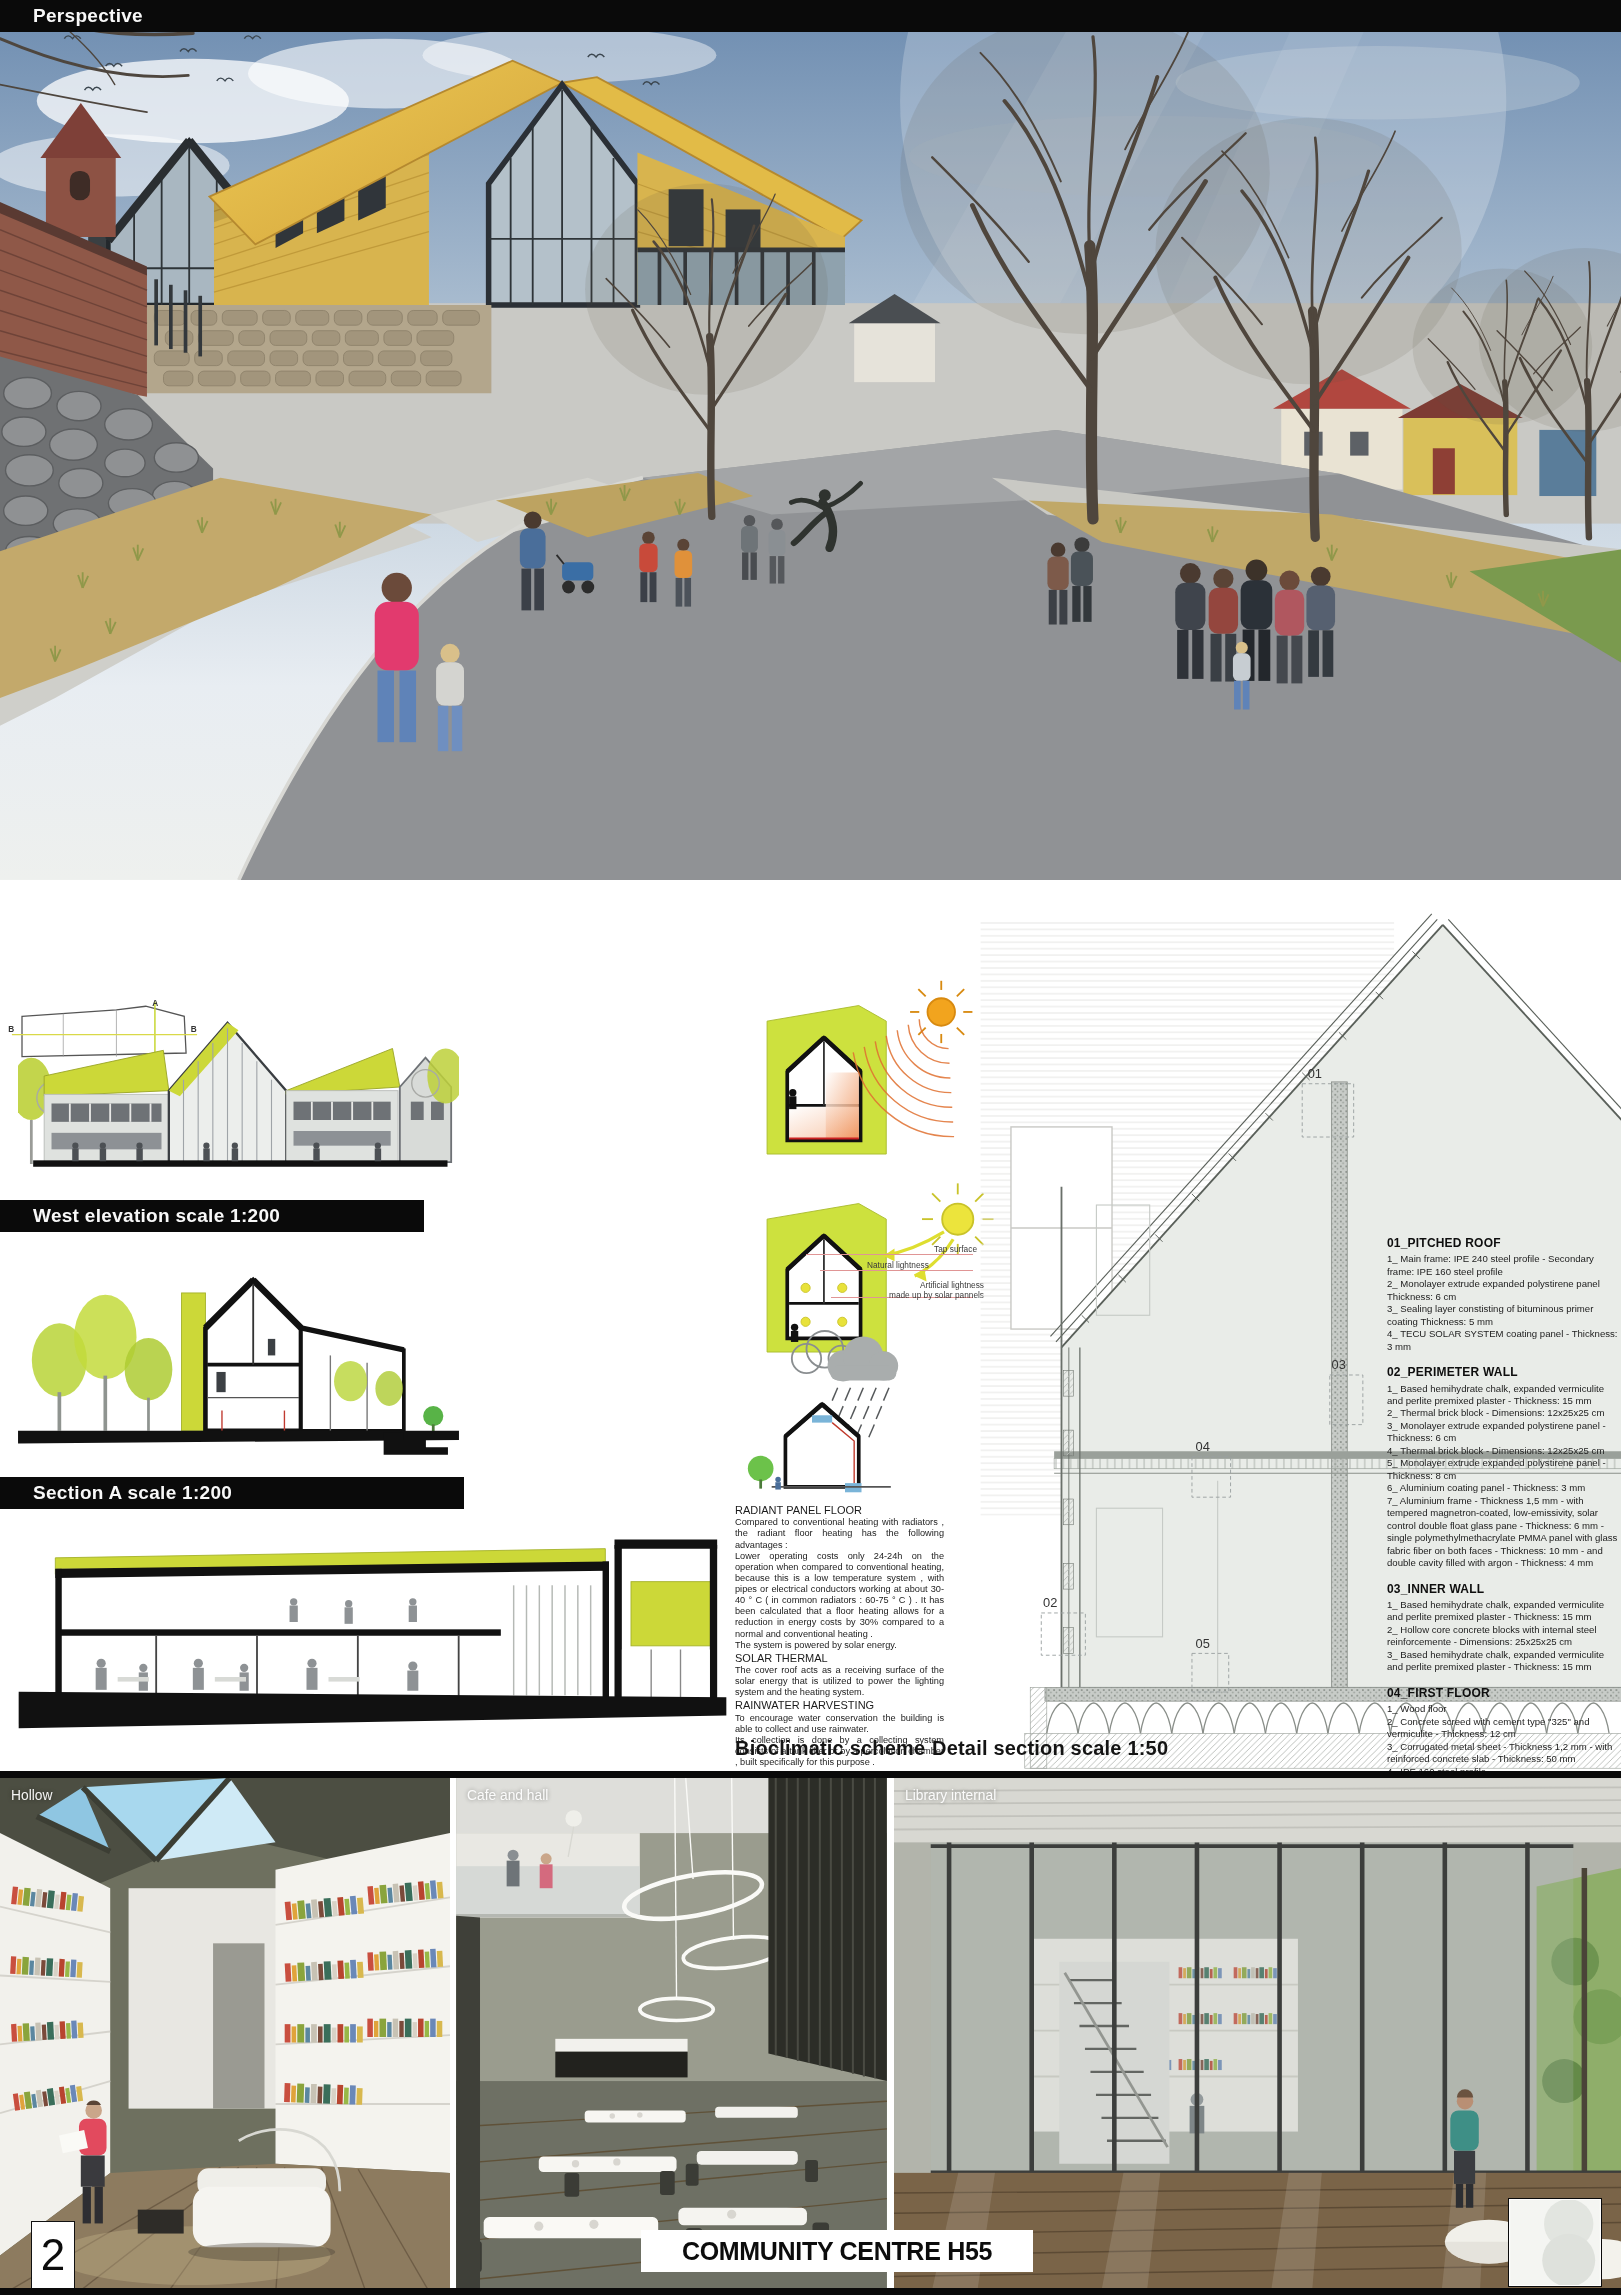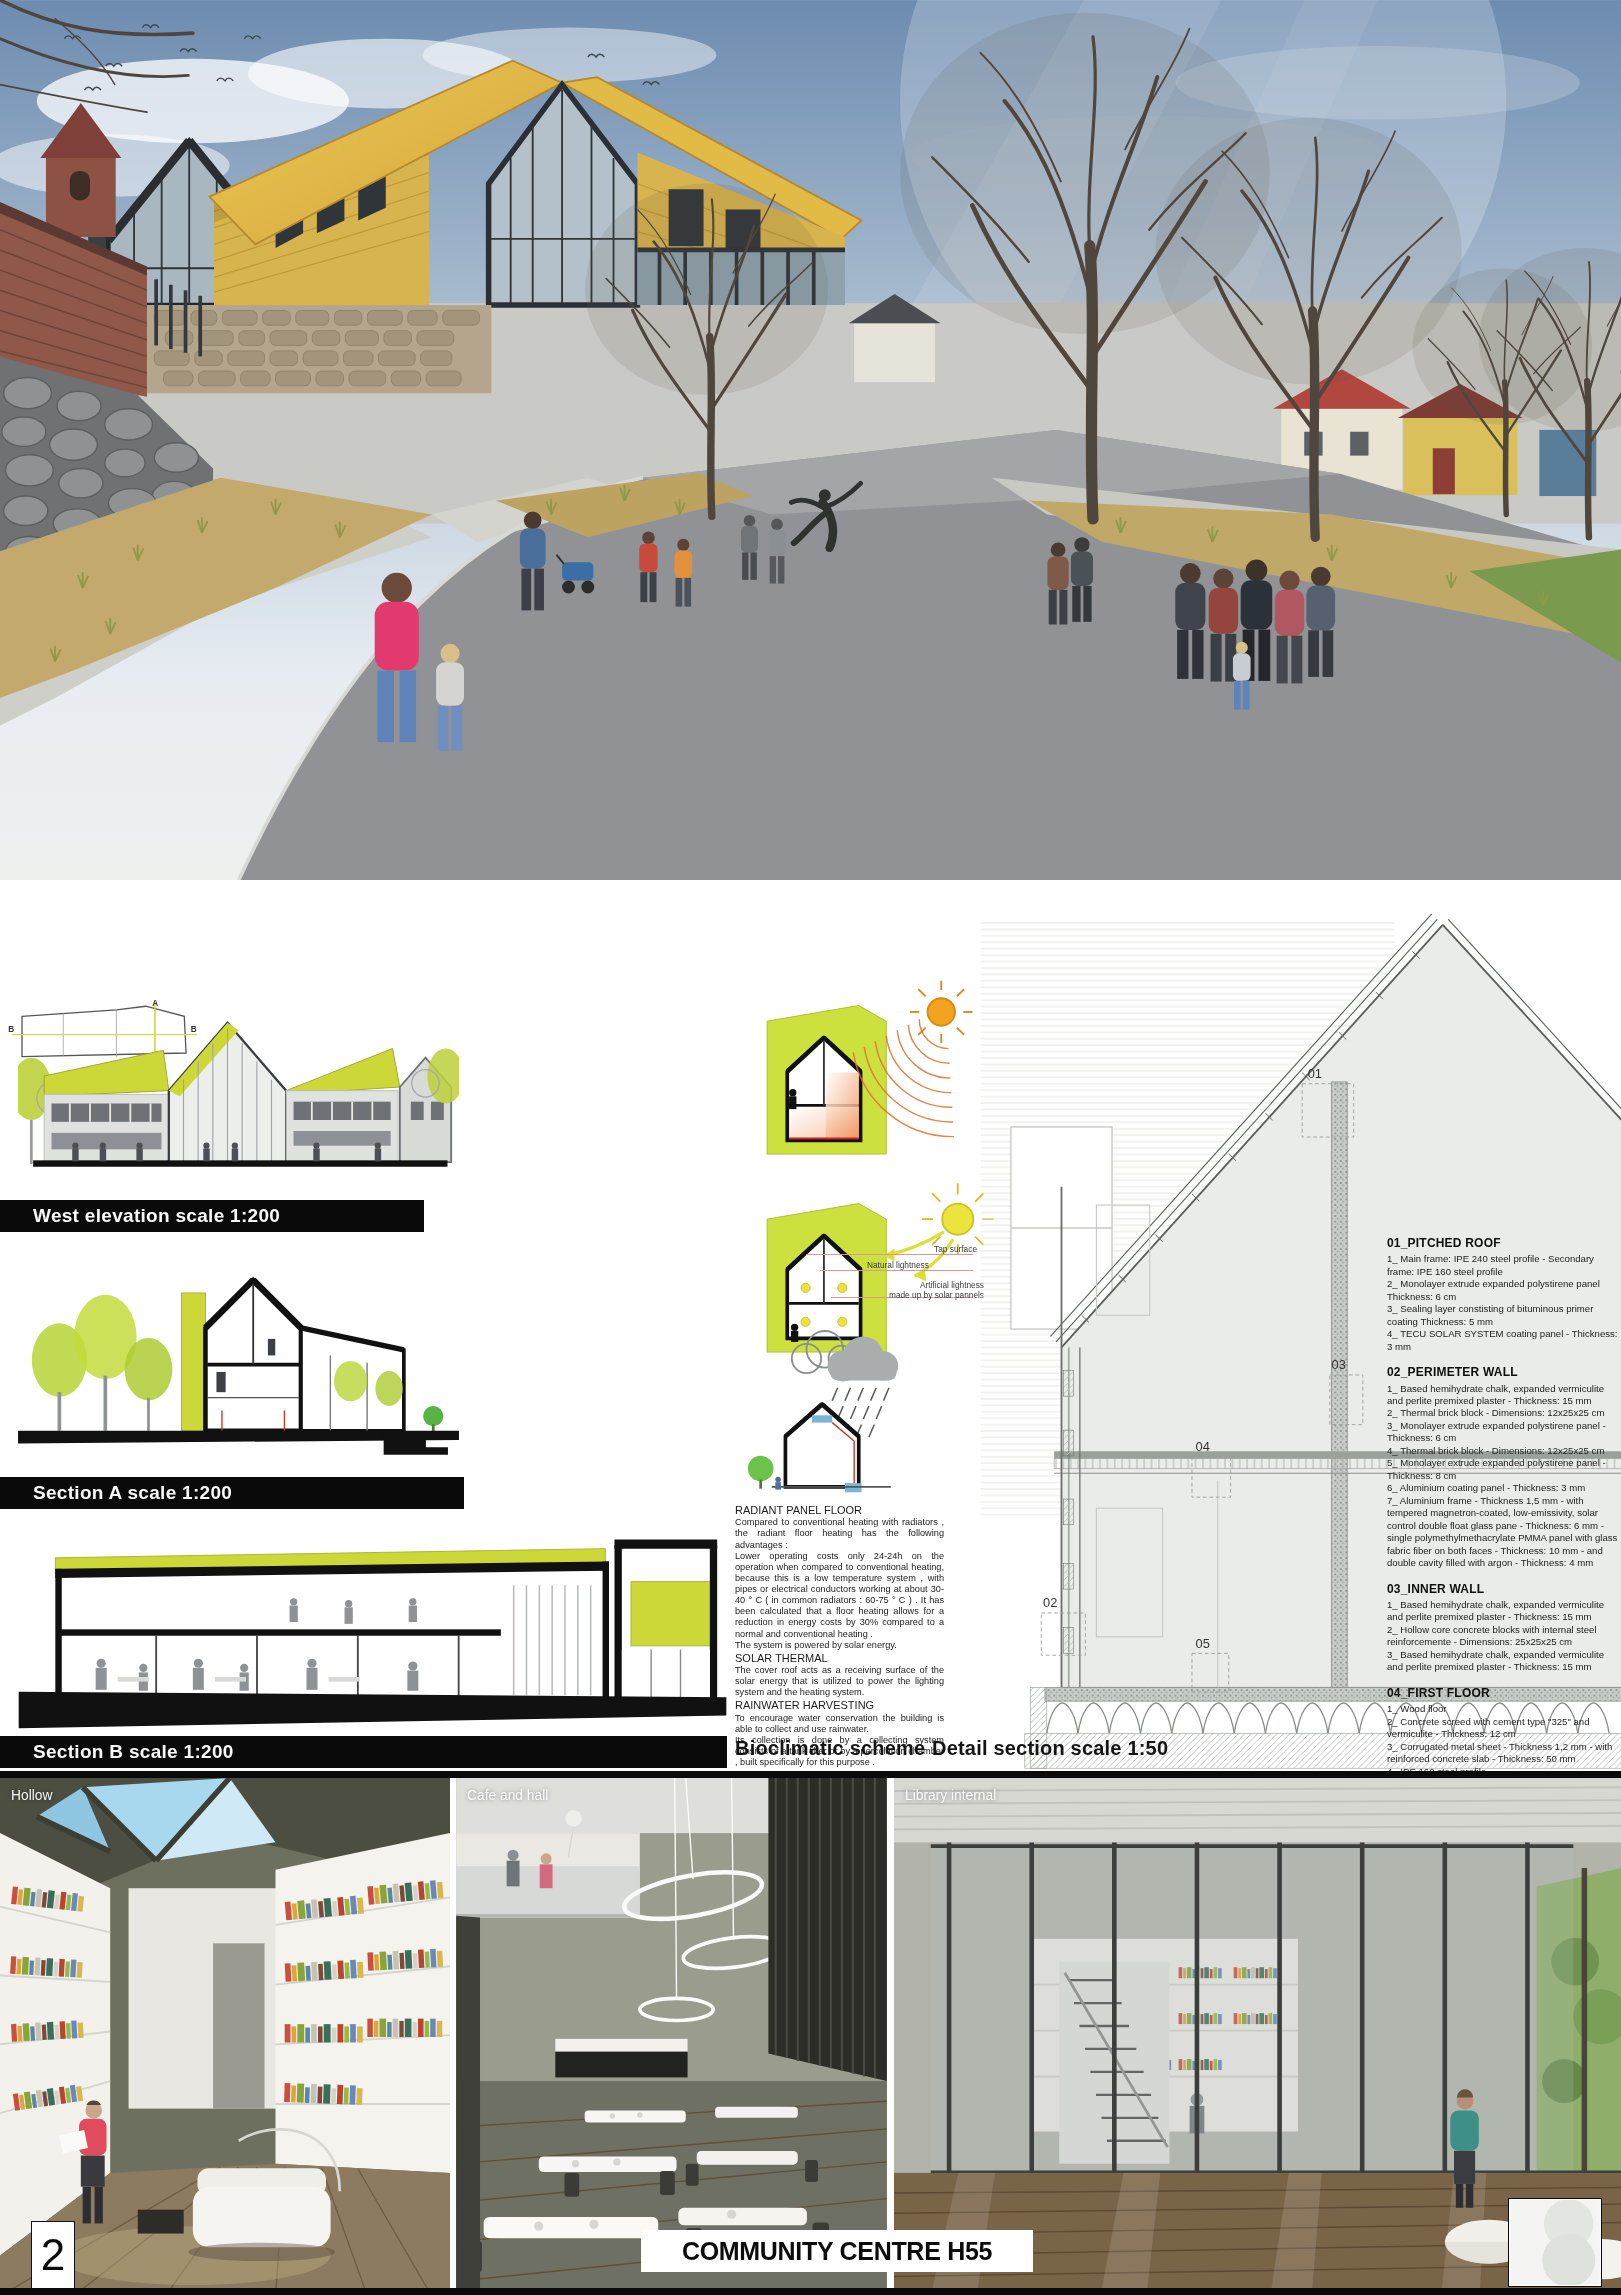--- a/index.html
+++ b/index.html
@@ -404,20 +404,23 @@
         </g>
       <g transform="translate(1352,698) scale(1.2)">
           <circle cx="0" cy="6" r="5.5" fill="#d9c08a"></circle>
           <rect x="-8" y="11" width="16" height="25" rx="5" fill="#c7cdd2"></rect>
           <rect x="-7" y="36" width="6" height="26" fill="#5f83b8"></rect>
           <rect x="1" y="36" width="6" height="26" fill="#5f83b8"></rect>
         </g>
     </g>
   </svg>
 
+  <div class="bar abs" style="left:0;top:958;width:1622px;height:32px">
+    <span>Perspective</span>
+  </div>
 
   <svg class="abs" style="left:8;top:998" width="193" height="77" viewBox="0 0 210 84">
     <polygon points="15,20 118,13 150,9 192,20 194,60 15,64" fill="none" stroke="#555" stroke-width="1.4"></polygon>
     <line x1="60" y1="17" x2="60" y2="64" stroke="#999" stroke-width=".8"></line>
     <line x1="118" y1="13" x2="118" y2="64" stroke="#999" stroke-width=".8"></line>
     <line x1="160" y1="4" x2="160" y2="80" stroke="#c6d62f" stroke-width="1.6"></line>
     <line x1="4" y1="40" x2="206" y2="40" stroke="#d9d948" stroke-width="1.2"></line>
     <text x="157" y="9" font-size="9" font-weight="bold" fill="#333">A</text>
     <text x="157" y="84" font-size="9" font-weight="bold" fill="#333">A</text>
     <text x="0" y="37" font-size="9" font-weight="bold" fill="#333">B</text>
@@ -596,23 +599,20 @@
       <rect x="668" y="76" width="88" height="70" fill="#ccd838" stroke="#a5b22b" stroke-width="1"></rect>
       <polygon points="650,30 762,30 762,40 650,40" fill="#111"></polygon>
       <rect x="650" y="36" width="8" height="169" fill="#111"></rect>
       <rect x="754" y="36" width="8" height="169" fill="#111"></rect>
       <rect x="658" y="150" width="96" height="55" fill="#ffffff"></rect>
       <line x1="690" y1="150" x2="690" y2="205" stroke="#888" stroke-width="1.5"></line>
       <line x1="722" y1="150" x2="722" y2="205" stroke="#888" stroke-width="1.5"></line>
     </g>
     <polygon points="0,196 772,202 772,222 0,236" fill="#111"></polygon>
   </svg>
-  <div class="bar abs" style="left:0;top:1736px;width:727px;height:32px">
-    <span>Section B scale 1:200</span>
-  </div>
 
   <svg class="abs" style="left:735px;top:973px" width="275" height="528" viewBox="0 0 300 575">
     <defs>
       <linearGradient id="bio-heat" x1="0" y1="0" x2="1" y2="1">
         <stop offset="0" stop-color="#ffffff"></stop>
           <stop offset="1" stop-color="#ef8f55"></stop>
       </linearGradient>
       <g id="bio-house">
         <polygon points="0,0 100,-17 130,0 130,145 0,145" fill="#cde13e" stroke="#aabb2e" stroke-width="1"></polygon>
         <polygon points="22,55 62,18 102,55 102,130 22,130" fill="#ffffff" stroke="#111" stroke-width="4"></polygon>

